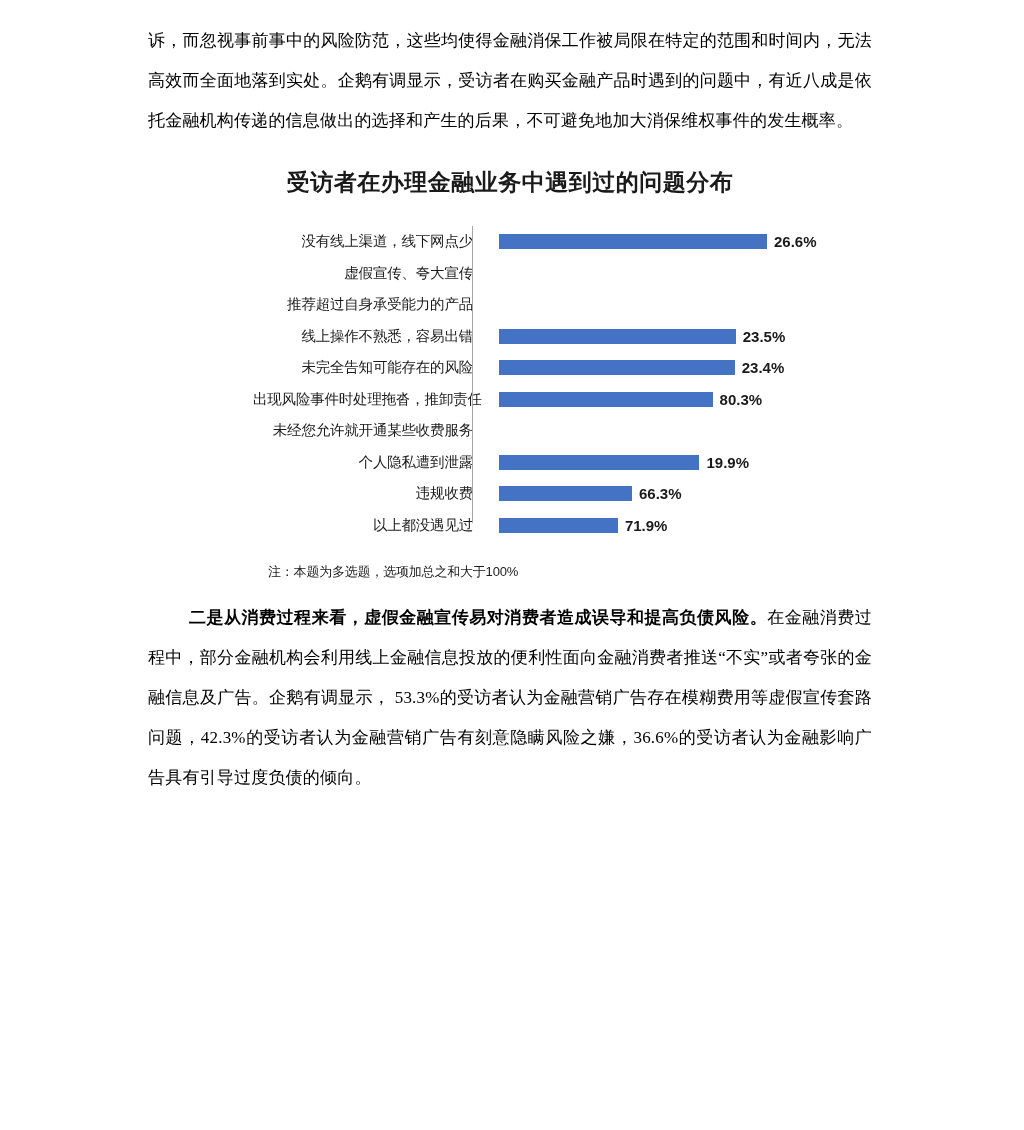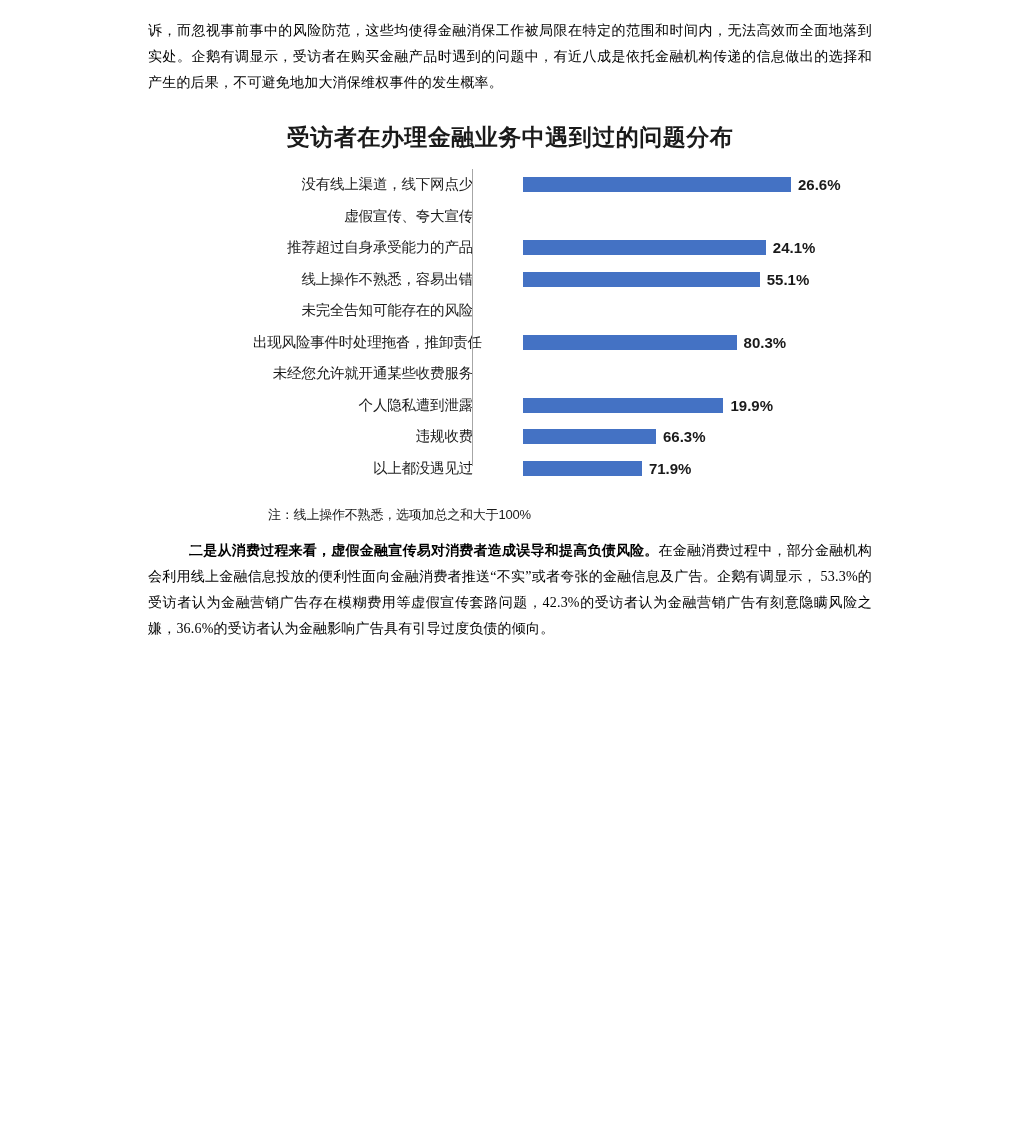--- a/index.html
+++ b/index.html
@@ -17,22 +17,22 @@
   }
   .page {
     width: 1024px;
     height: 1130px;
     position: relative;
     box-sizing: border-box;
     padding: 0 152px 0 148px;
   }
   .para {
     font-family: "Liberation Serif", serif;
-    font-size: 14px;
-    line-height: 26px;
+    font-size: 17px;
+    line-height: 40px;
     text-align: justify;
     text-justify: inter-ideograph;
     letter-spacing: 0.2px;
     color: #000;
   }
   .para.top {
     padding-top: 4px;
   }
   .indent {
     text-indent: 41px;
@@ -47,40 +47,39 @@
     margin-bottom: 10px;
     width: 100%;
   }
   .chart-title {
     text-align: center;
     font-family: "Liberation Sans", sans-serif;
     font-weight: bold;
     font-size: 23px;
     color: #1a1a1a;
     letter-spacing: 0.5px;
-    margin-bottom: 16px;
+    margin-bottom: 28px;
   }
   .chart-area {
     position: relative;
     padding-left: 105px;
     padding-right: 0;
   }
   .axis-line {
     position: absolute;
     left: 324px;
     top: 0;
     bottom: 18px;
     width: 1px;
     background: #a6a6a6;
   }
   .bar-row {
     display: flex;
     align-items: center;
     height: 31.5px;
-    gap: 24px;
   }
   .bar-label {
     width: 220px;
     text-align: right;
     padding-right: 10px;
     font-family: "Liberation Sans", sans-serif;
     font-size: 14.5px;
     color: #1a1a1a;
     white-space: nowrap;
     letter-spacing: -0.2px;
@@ -130,34 +129,34 @@
             <div class="bar-wrap">
               <div class="bar" style="width: 268px; background: rgb(68, 114, 196);"></div>
               <div class="bar-value">26.6%</div>
             </div>
           </div>
           <div class="bar-row">
             <div class="bar-label">虚假宣传、夸大宣传</div>
           </div>
           <div class="bar-row">
             <div class="bar-label">推荐超过自身承受能力的产品</div>
-            <div class="bar-wrap">
-              <div class="bar" style="width: 242.812px; background: rgb(68, 114, 196);"></div>
-              <div class="bar-value">24.1%</div>
-            </div>
           </div>
           <div class="bar-row">
             <div class="bar-label">线上操作不熟悉，容易出错</div>
             <div class="bar-wrap">
               <div class="bar" style="width: 236.767px; background: rgb(68, 114, 196);"></div>
-              <div class="bar-value">55.1%</div>
+              <div class="bar-value">23.5%</div>
             </div>
           </div>
           <div class="bar-row">
             <div class="bar-label">未完全告知可能存在的风险</div>
+            <div class="bar-wrap">
+              <div class="bar" style="width: 235.759px; background: rgb(68, 114, 196);"></div>
+              <div class="bar-value">23.4%</div>
+            </div>
           </div>
           <div class="bar-row">
             <div class="bar-label">出现风险事件时处理拖沓，推卸责任</div>
             <div class="bar-wrap">
               <div class="bar" style="width: 213.594px; background: rgb(68, 114, 196);"></div>
               <div class="bar-value">80.3%</div>
             </div>
           </div>
           <div class="bar-row">
             <div class="bar-label">未经您允许就开通某些收费服务</div>
@@ -178,18 +177,18 @@
           </div>
           <div class="bar-row">
             <div class="bar-label">以上都没遇见过</div>
             <div class="bar-wrap">
               <div class="bar" style="width: 118.887px; background: rgb(68, 114, 196);"></div>
               <div class="bar-value">71.9%</div>
             </div>
           </div>
         </div>
     </div>
-    <div class="chart-note">注：线上操作不熟悉，选项加总之和大于100%</div>
+    <div class="chart-note">注：本题为多选题，选项加总之和大于100%</div>
   </div>
 
   <p class="para indent"><span class="bold">二是从消费过程来看，虚假金融宣传易对消费者造成误导和提高负债风险。</span><span>在金融消费过程中，部分金融机构会利用线上金融信息投放的便利性面向金融消费者推送“不实”或者夸张的金融信息及广告。企鹅有调显示， 53.3%的受访者认为金融营销广告存在模糊费用等虚假宣传套路问题，42.3%的受访者认为金融营销广告有刻意隐瞒风险之嫌，36.6%的受访者认为金融影响广告具有引导过度负债的倾向。</span></p>
 
 </div>
 
 </body></html>

